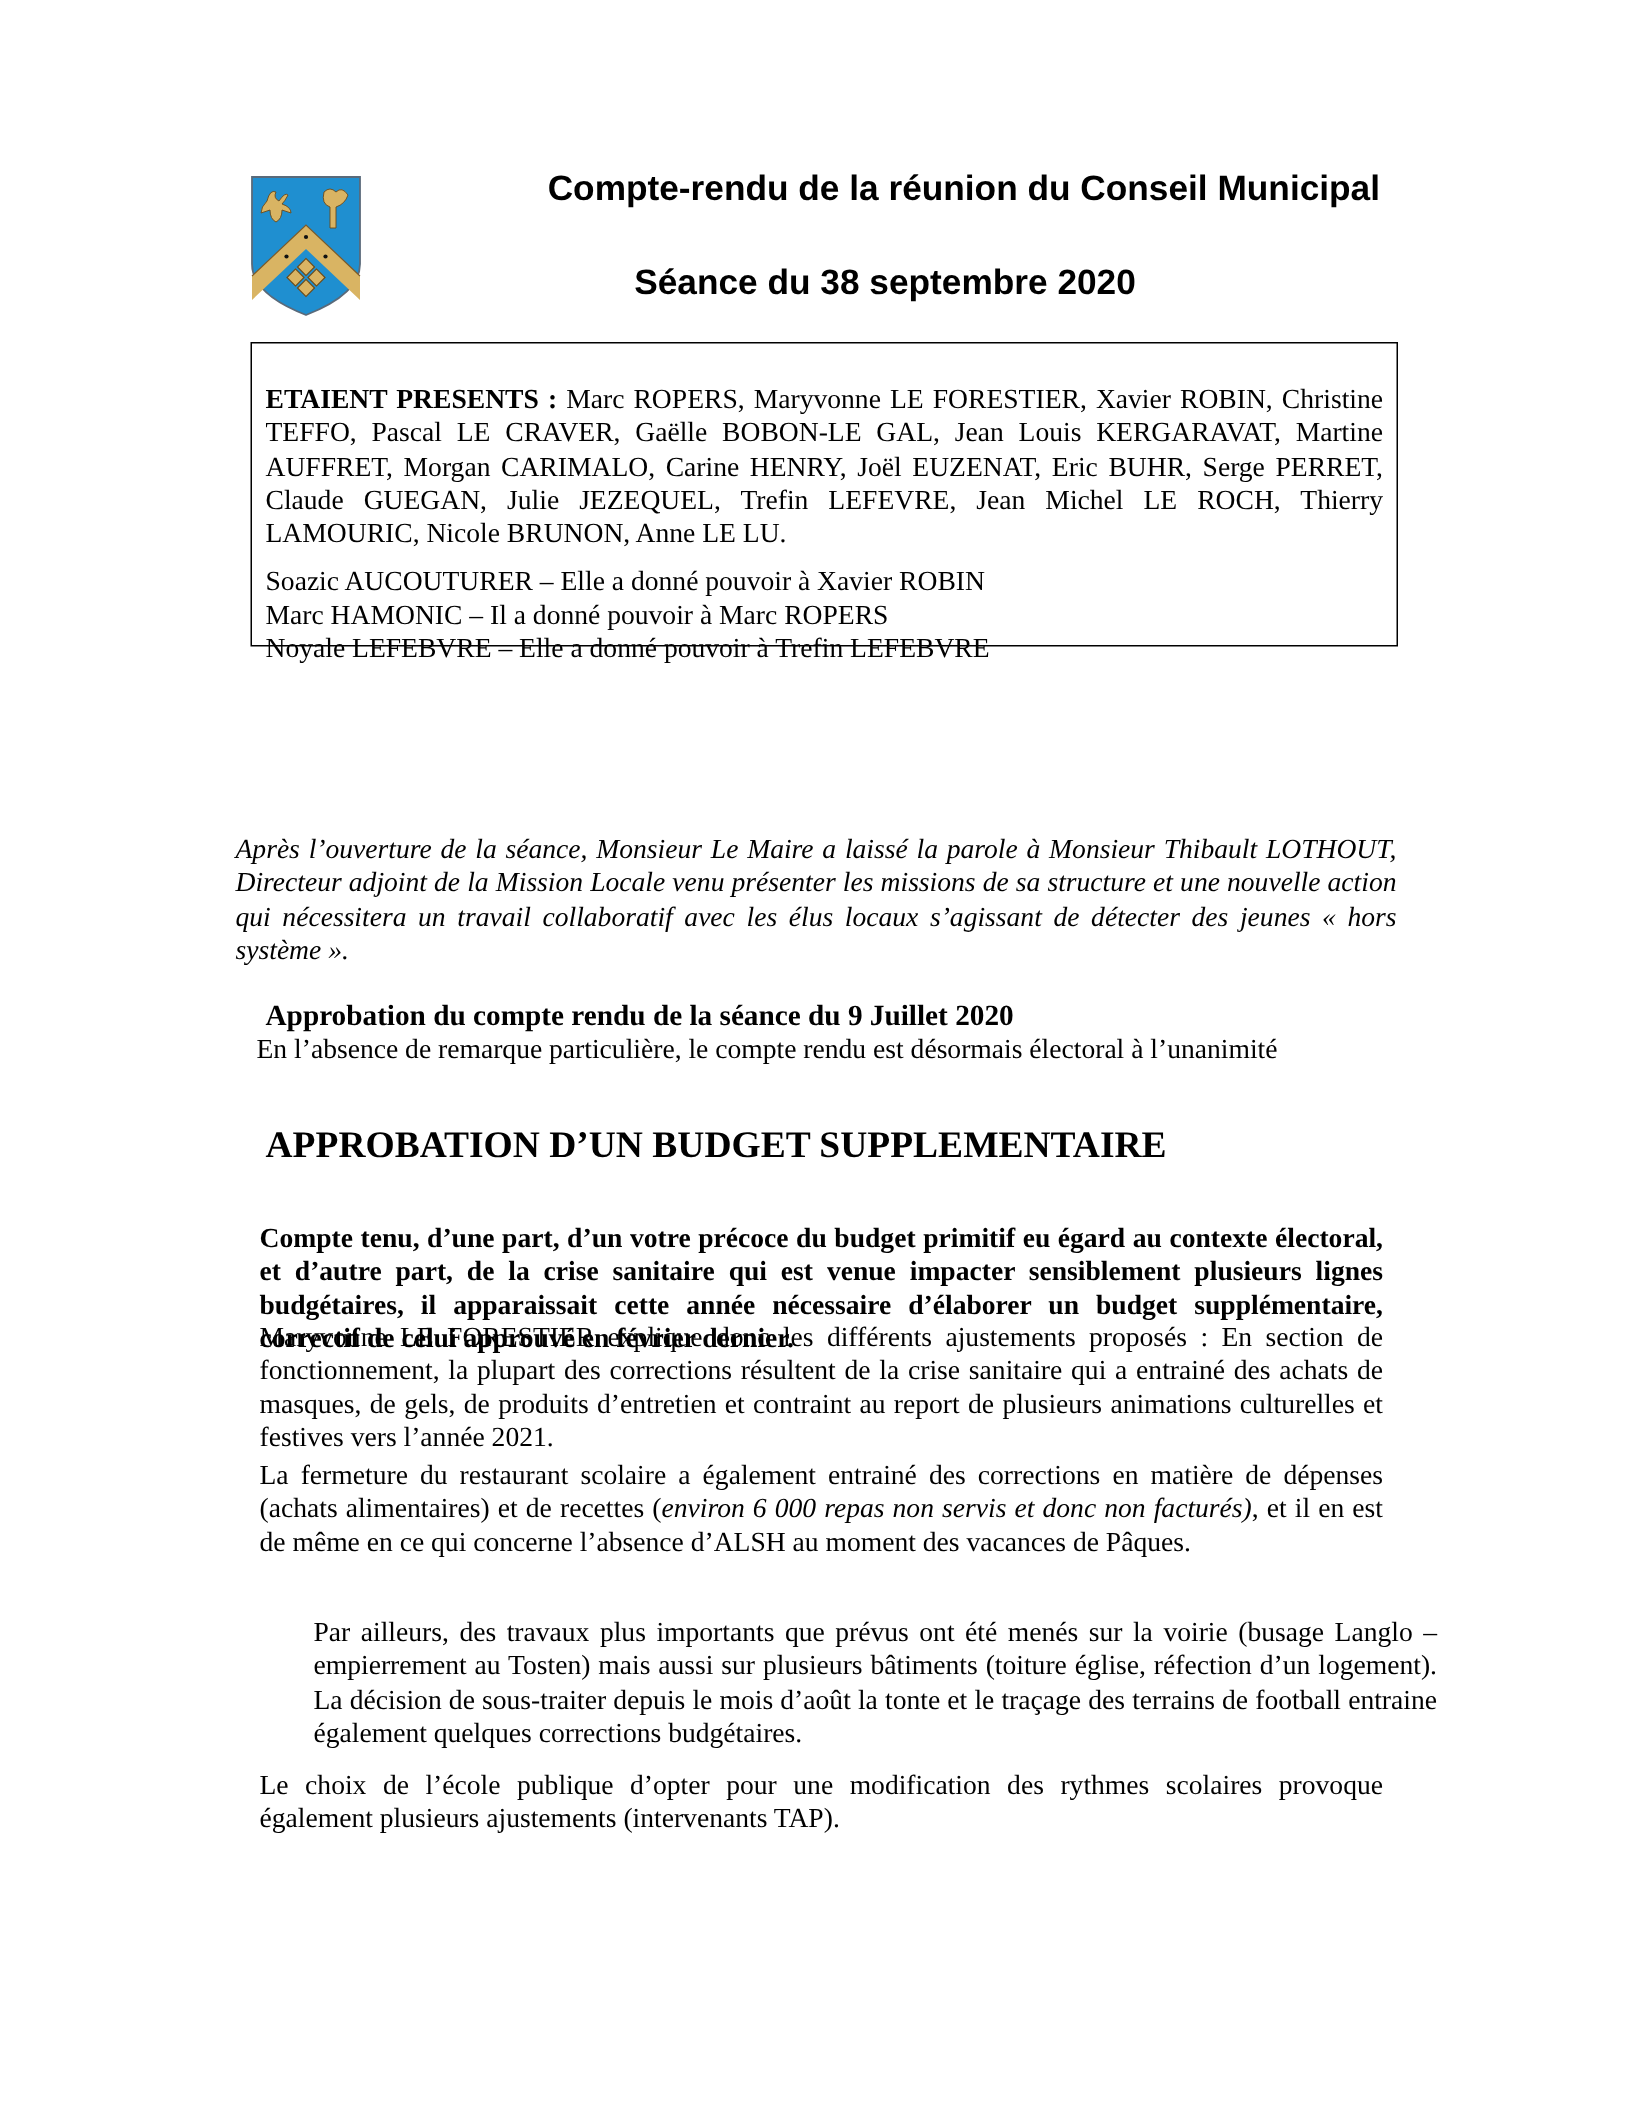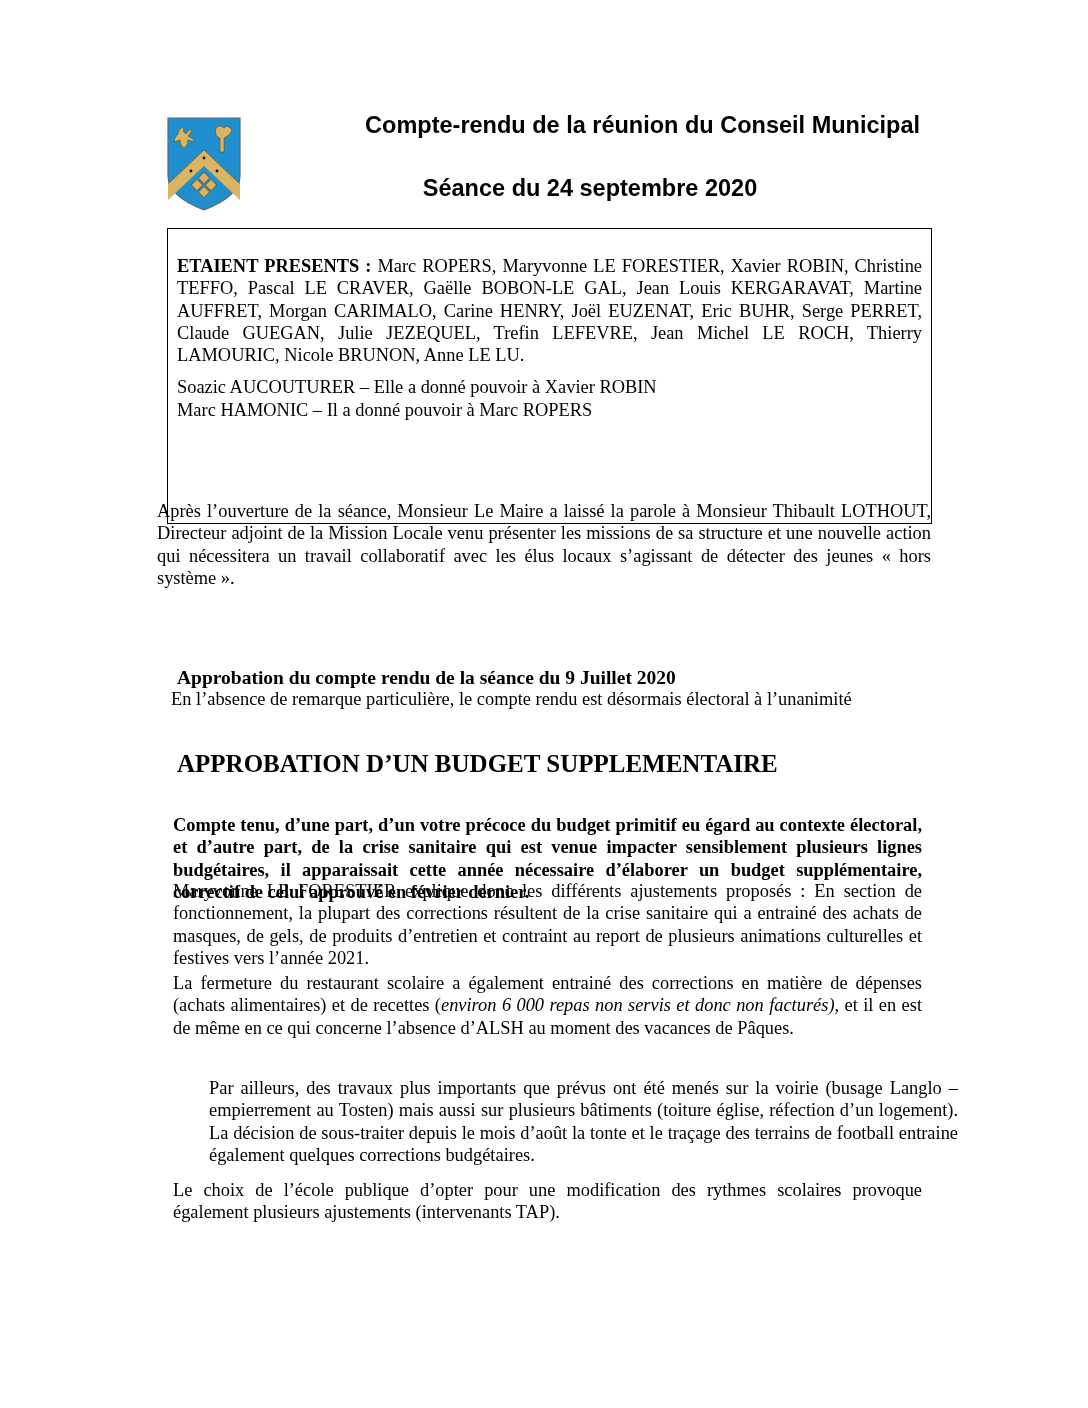--- a/index.html
+++ b/index.html
@@ -2,26 +2,26 @@
 <html><head>
   <meta charset="utf-8">
   <style>
     html, body { margin: 0; padding: 0; background: #ffffff; }
     body { width: 1088px; height: 1408px; position: relative; overflow: hidden; color: #000; }
     .serif { font-family: "Liberation Serif", "DejaVu Serif", serif; font-size: 18.4px; line-height: 22.3px; }
     .crest { position: absolute; left: 164px; top: 114px; width: 80px; height: 98px; }
     .title { position: absolute; left: 260px; width: 660px; text-align: center; font-family: "Liberation Sans", "DejaVu Sans", sans-serif; font-weight: bold; font-size: 23.5px; }
     .title1 { top: 112px; text-align: right; }
     .title2 { top: 175px; }
-    .box { position: absolute; left: 167px; top: 228px; width: 765px; height: 296px; border: 1.5px solid #000; box-sizing: border-box; padding: 26px 9px 0 9px; }
+    .box { position: absolute; left: 167px; top: 228px; width: 765px; height: 203px; border: 1.5px solid #000; box-sizing: border-box; padding: 26px 9px 0 9px; }
     .box p { margin: 0; text-align: justify; }
     .box .gap { height: 10px; }
     .bold { font-weight: bold; }
     .para { position: absolute; text-align: justify; margin: 0; }
-    .p-intro { left: 157px; width: 774px; top: 500px; }
+    .p-intro { left: 157px; width: 774px; top: 555px; font-style: italic; }
     .h-appro { left: 177px; top: 667px; font-weight: bold; font-size: 19.5px; }
     .p-appro { left: 171px; top: 688px; }
     .h-budget { left: 177px; top: 753px; font-weight: bold; font-size: 25px; }
     .body-block { position: absolute; left: 173px; width: 749px; }
     .body-block p { margin: 0; text-align: justify; }
     .b1 { top: 814px; font-weight: bold; }
     .b2 { top: 880px; }
     .b3 { top: 972px; }
     .b4 { top: 1077px; margin-left: 36px; }
     .b5 { top: 1179px; }
@@ -46,29 +46,30 @@
     <rect x="36" y="74" width="8" height="8" transform="rotate(45 40 78)"></rect>
   </g>
   <g fill="#111">
     <circle cx="40" cy="44" r="1.4"></circle>
       <circle cx="27" cy="57" r="1.4"></circle>
       <circle cx="53" cy="57" r="1.4"></circle>
   </g>
 </svg>
 
 <div class="title title1">Compte-rendu de la réunion du Conseil Municipal</div>
-<div class="title title2">Séance du 24 septembre 2020</div>
+<div class="title title2">Séance du 38 septembre 2020</div>
 
 <div class="box serif">
   <p>
     <span class="bold">ETAIENT PRESENTS :</span><span> Marc ROPERS, Maryvonne LE FORESTIER, Xavier ROBIN, Christine TEFFO, Pascal LE CRAVER, Gaëlle BOBON-LE GAL, Jean Louis KERGARAVAT, Martine AUFFRET, Morgan CARIMALO, Carine HENRY, Joël EUZENAT, Eric BUHR, Serge PERRET, Claude GUEGAN, Julie JEZEQUEL, Trefin LEFEVRE, Jean Michel LE ROCH, Thierry LAMOURIC, Nicole BRUNON, Anne LE LU.</span>
   </p>
   <div class="gap"></div>
   <p>Soazic AUCOUTURER – Elle a donné pouvoir à Xavier ROBIN</p>
   <p>Marc HAMONIC – Il a donné pouvoir à Marc ROPERS</p>
+  <p>Noyale LEFEBVRE – Elle a donné pouvoir à Trefin LEFEBVRE</p>
   <div class="gap"></div>
 </div>
 
 <p class="para serif p-intro lastline">Après l’ouverture de la séance, Monsieur Le Maire a laissé la parole à Monsieur Thibault LOTHOUT, Directeur adjoint de la Mission Locale venu présenter les missions de sa structure et une nouvelle action qui nécessitera un travail collaboratif avec les élus locaux s’agissant de détecter des jeunes « hors système ».</p>
 
 <div class="para serif h-appro">Approbation du compte rendu de la séance du 9 Juillet 2020</div>
 <div class="para serif p-appro">En l’absence de remarque particulière, le compte rendu est désormais électoral à l’unanimité</div>
 
 <div class="para serif h-budget">APPROBATION D’UN BUDGET SUPPLEMENTAIRE</div>
 

